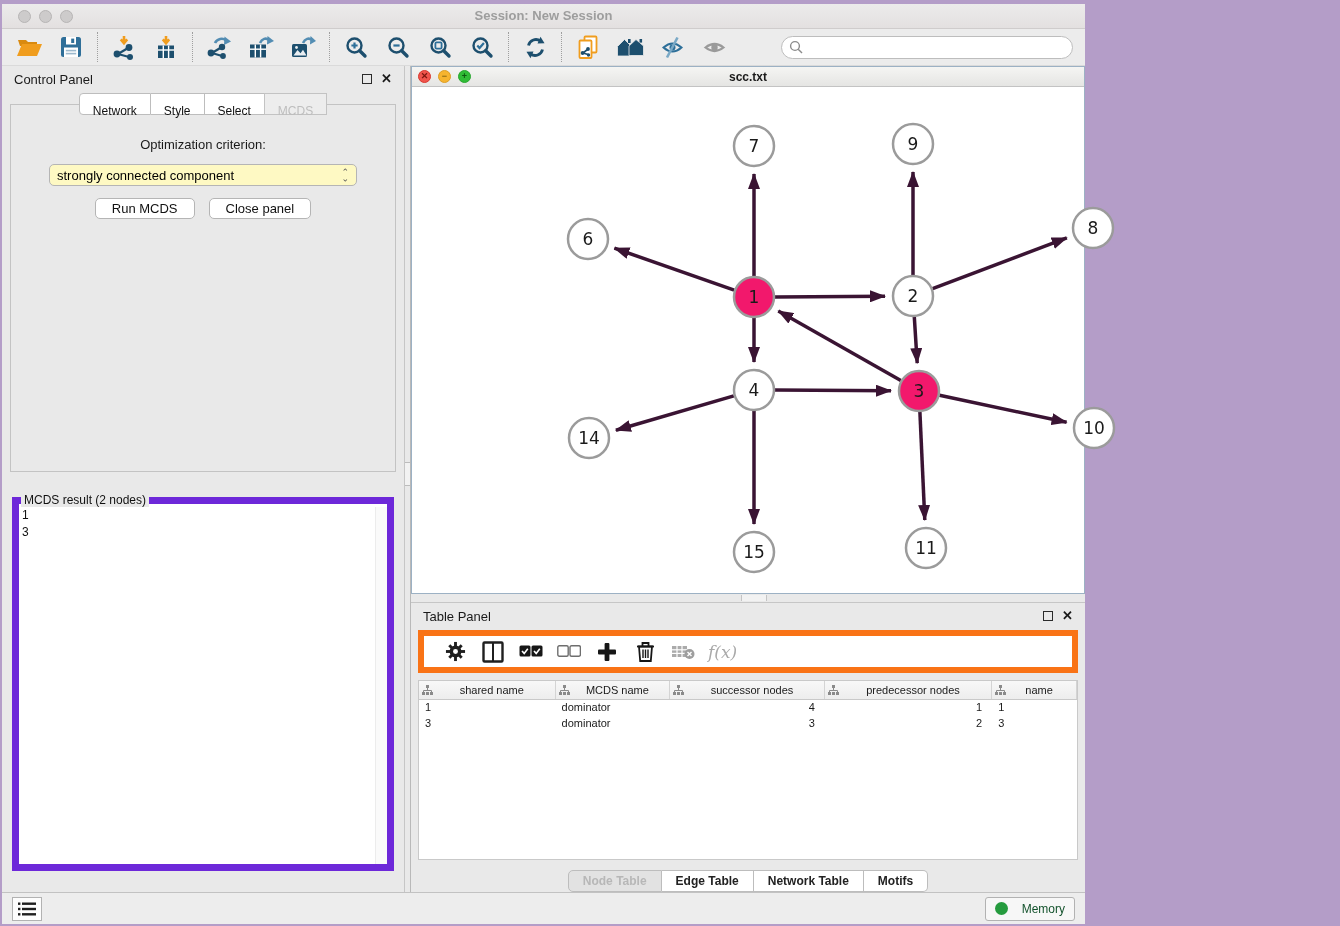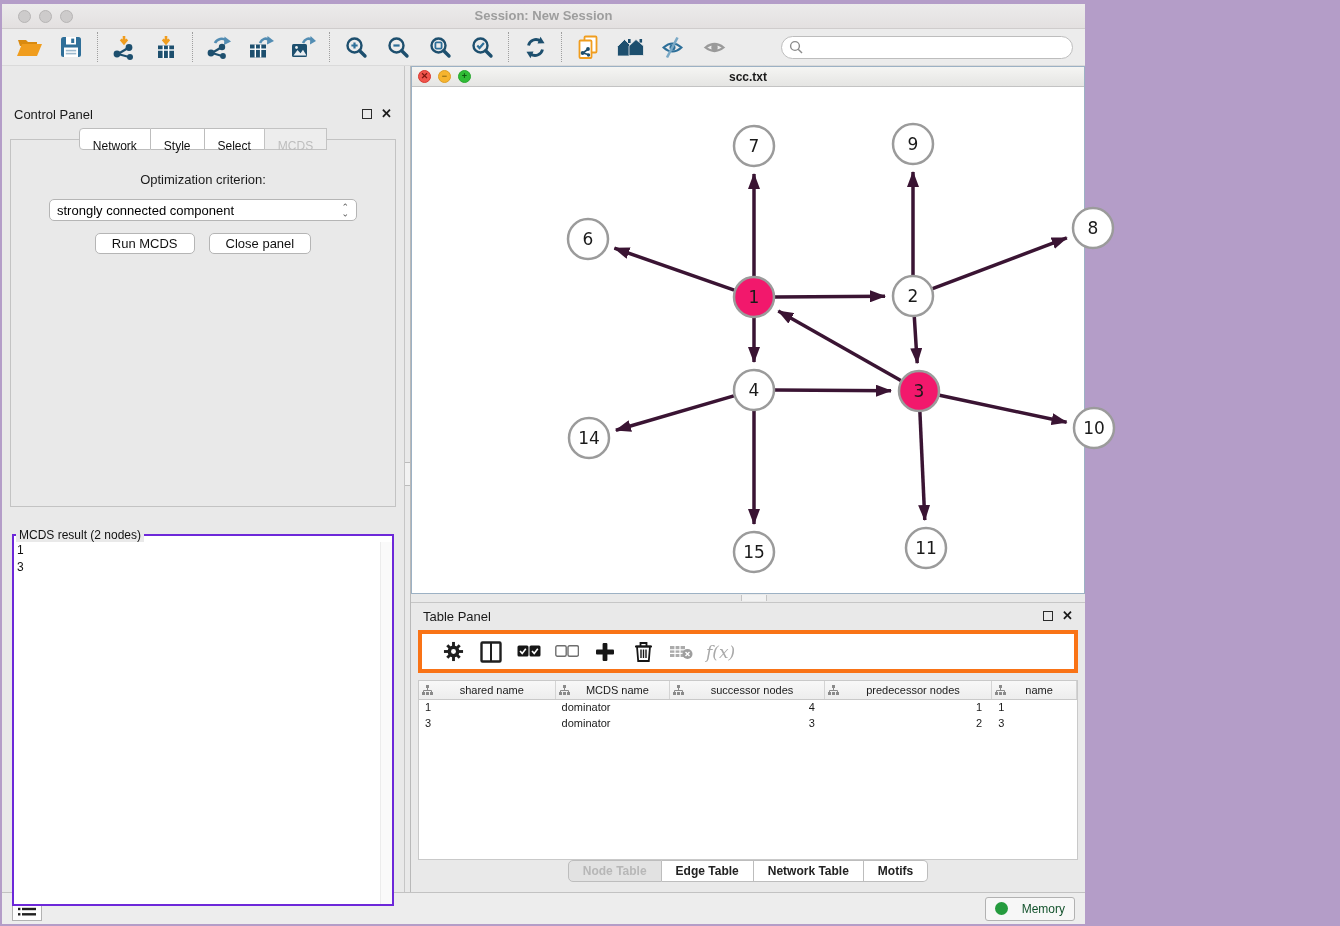--- a/index.html
+++ b/index.html
@@ -23,37 +23,37 @@
   .tool-btn { width:42px; height:30px; display:flex; align-items:center; justify-content:center; }
   .tool-btn svg { display:block; }
   .tsep { width:1px; height:30px; border-left:1px dotted #9f9f9f; margin:0 5px; }
   .search-wrap { margin-left:auto; margin-right:6px; width:292px; height:23px; background:#fff; border:1px solid #bdbdbd; border-radius:12px; display:flex; align-items:center; padding:0 7px; gap:5px; }
   .search-wrap input { border:none; outline:none; flex:1; font-size:13px; font-family:"Liberation Sans",sans-serif; background:transparent; }
 
   
   .main { flex:1 1 auto; position:relative; background:#e9e9e9; }
 
   
-  .control-panel { position:absolute; left:0; top:0; bottom:0; width:402px; background:#e9e9e9;margin-top:35px; }
+  .control-panel { position:absolute; left:0; top:0; bottom:0; width:402px; background:#e9e9e9; }
   .panel-header { height:26px; display:flex; align-items:center; padding:0 12px; font-size:13px; color:#1a1a1a; }
   .panel-ctrls { margin-left:auto; display:flex; gap:9px; align-items:center; }
   .float-ico { width:10px; height:10px; border:1.6px solid #2b2b2b; }
   .close-ico { font-size:13px; font-weight:bold; color:#1a1a1a; line-height:10px; }
   .cp-tabs { display:flex; justify-content:center; margin-top:1px; position:relative; z-index:2; }
   .cp-tab { background:#fff; border:1px solid #bdbdbd; border-left:none; padding:10px 13px; font-size:12px; color:#111; height:20px; line-height:15px; }
   .cp-tab:first-child { border-left:1px solid #bdbdbd; border-radius:4px 0 0 4px; }
   .cp-tab.selected { border:1px solid #c3c3c3; border-radius:0; background:#ededed; color:#bdbdbd; margin-left:-1px; }
   .cp-body { margin:-11px 8px 0 8px; border:1px solid #c3c3c3; height:368px; background:#e9e9e9; padding-top:32px; text-align:center; position:relative; z-index:1; }
   .opt-label { font-size:13px; color:#1a1a1a; }
-  .criterion { margin:12px auto 0; width:308px; height:22px; background:#ffffff; border:1px solid #b5b5b5; border-radius:5px; display:flex; align-items:center; padding:0 7px; font-size:13px; }
+  .criterion { margin:12px auto 0; width:308px; height:22px; background:#fef9c3; border:1px solid #b5b5b5; border-radius:5px; display:flex; align-items:center; padding:0 7px; font-size:13px; }
   .criterion .cval { flex:1; text-align:left; }
   .stepper { display:flex; flex-direction:column; line-height:5px; color:#555; font-size:9px; }
   .cp-buttons { display:flex; justify-content:center; gap:14px; margin-top:12px; }
   .btn { background:#fff; border:1px solid #b5b5b5; border-radius:5px; height:21px; padding:0 16px; font-size:13px; line-height:19px; color:#111; }
-  fieldset.result-box { position:absolute; left:10px; width:382px; top:427px; height:378px; margin:0; padding:0; border:2px solid #6d28d9; background:#fff; }
+  fieldset.result-box { position:absolute; left:10px; width:382px; top:427px; height:378px; margin:0; padding:0; border:7px solid #6d28d9; background:#fff; }
   fieldset.result-box legend { font-size:12px; color:#111; margin-left:2px; padding:0 3px; background:#e9e9e9; }
   .result-body { position:relative; height:100%; font-size:12px; color:#111; padding:0 3px; line-height:17px; text-align:left; }
   .result-scroll { position:absolute; right:0; top:0; bottom:0; width:12px; background:#fafafa; border-left:1px solid #ececec; }
 
   
   .v-split { position:absolute; left:402px; top:0; bottom:0; width:7px; background:#e9e9e9; border-left:1px solid #c6c6c6; border-right:1px solid #b9b9b9; }
   .v-grip { position:absolute; left:0; right:0; top:48%; height:24px; background:#f2f2f2; border:1px solid #bcbcbc; border-left:none; border-right:none; }
   .h-split { height:8px; position:relative; background:#e9e9e9; flex:0 0 auto; }
   .h-grip { position:absolute; top:1px; bottom:1px; left:49%; width:26px; background:#f2f2f2; border:1px solid #c4c4c4; border-top:none; border-bottom:none; }
 
@@ -65,33 +65,33 @@
   .nlight { width:13px; height:13px; border-radius:50%; font-size:9px; line-height:11px; text-align:center; font-weight:bold; }
   .nlight.red { background:#f0544c; border:1px solid #d8382f; color:#7b150e; }
   .nlight.yellow { background:#f6b42f; border:1px solid #dd9e24; color:#8a6a12; }
   .nlight.green { background:#30bc36; border:1px solid #2aa730; color:#0d5a10; }
   .net-title { position:absolute; left:0; right:0; text-align:center; font-size:12px; font-weight:bold; color:#1a1a1a; }
   .net-canvas { flex:1 1 auto; position:relative; background:#fff; }
   .net-canvas svg { position:absolute; left:0; top:0; }
 
   
   .table-panel { flex:1 1 auto; display:flex; flex-direction:column; background:#e9e9e9; border-top:1px solid #c6c6c6; }
-  .tp-toolbar { margin:1px 7px 0 7px; height:43px; flex:0 0 auto; background:#fff; border:4px solid #f97316; display:flex; align-items:center; padding:0 12px; gap:0; }
+  .tp-toolbar { margin:1px 7px 0 7px; height:43px; flex:0 0 auto; background:#fff; border:6px solid #f97316; display:flex; align-items:center; padding:0 12px; gap:0; }
   .tp-ico { width:38px; height:30px; display:flex; align-items:center; justify-content:center; }
   .fx-label { font-family:"DejaVu Serif", serif; font-style:italic; font-size:17px; color:#a9a9a9; margin-left:6px; }
   .tp-table { margin:7px 7px 0 7px; flex:1 1 auto; background:#fff; border:1px solid #c9c9c9; overflow:hidden; }
   .thead { display:flex; height:19px; border-bottom:1px solid #c9c9c9; }
   .th { background:linear-gradient(#f8f8f8,#ededed); border-right:1px solid #d4d4d4; display:flex; align-items:center; font-size:11px; color:#1a1a1a; }
   .th .th-label { flex:1; text-align:center; padding-right:4px; }
   .th svg { margin-left:3px; flex:0 0 auto; }
   .th.filler { background:#fff; border-right:none; flex:1; }
   .trow { display:flex; height:16px; font-size:11px; color:#1a1a1a; }
   .td { padding:1px 10px 0 6px; overflow:hidden; white-space:nowrap; }
   .td.r { text-align:right; }
-  .tp-tabsbar { height:32px; flex:0 0 auto; display:flex; justify-content:center; align-items:flex-start; }
+  .tp-tabsbar { height:32px; flex:0 0 auto; display:flex; justify-content:center; align-items:flex-end; }
   .tp-tab { background:#fff; border:1px solid #bdbdbd; border-left:none; padding:3px 14px; font-size:12px; font-weight:bold; color:#222; height:22px; line-height:15px; }
   .tp-tab:first-child { border-left:1px solid #bdbdbd; border-radius:5px 0 0 5px; }
   .tp-tab:last-child { border-radius:0 5px 5px 0; }
   .tp-tab.selected { background:#e2e2e2; color:#b7b7b7; }
 
   
   .status-bar { height:32px; flex:0 0 auto; background:#ededed; border-top:1px solid #c2c2c2; display:flex; align-items:center; padding:0 10px; }
   .list-btn { width:30px; height:24px; background:#fdfdfd; border:1px solid #b2b2b2; display:flex; align-items:center; justify-content:center; }
   .memory-btn { margin-left:auto; height:24px; background:#f7f7f7; border:1px solid #b2b2b2; border-radius:3px; display:flex; align-items:center; gap:14px; padding:0 9px; font-size:12px; color:#14532d; }
   .mem-dot { width:13px; height:13px; border-radius:50%; background:#259b3e; }

